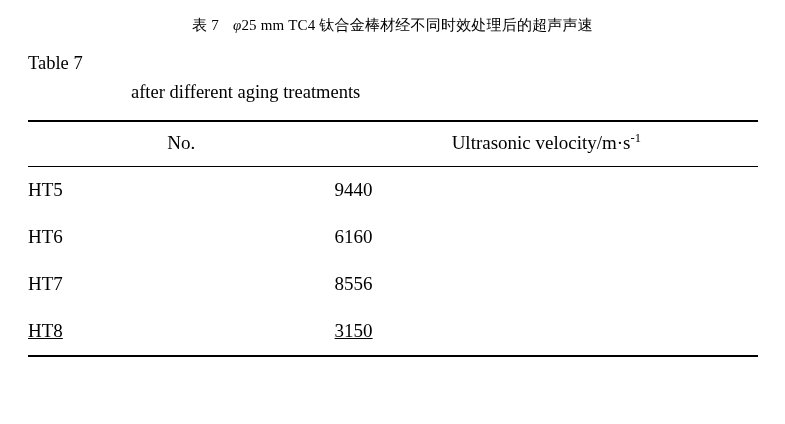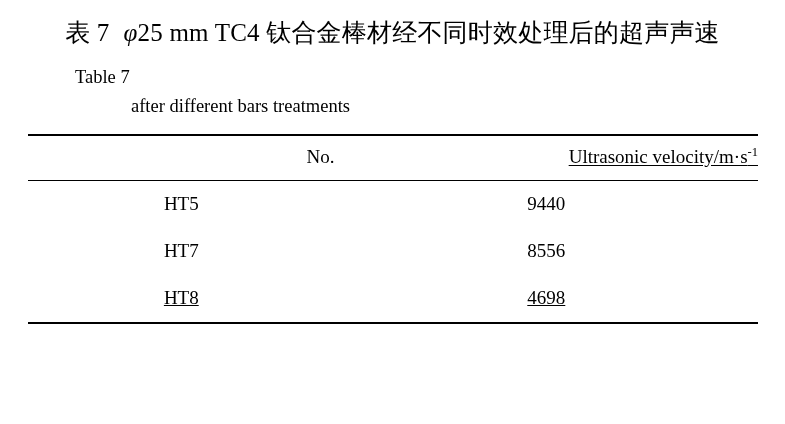--- a/index.html
+++ b/index.html
@@ -17,105 +17,108 @@
   .page {
     position: relative;
     width: 785px;
     height: 424px;
     box-sizing: border-box;
     padding: 10px 28px 0 28px;
   }
 
   
   .caption-cn {
-    font-size: 25px;
+    font-size: 15px;
     text-align: center;
     letter-spacing: 0.2px;
     margin: 6px 0 0 0;
     white-space: nowrap;
   }
   .caption-cn .lbl { margin-right: 14px; }
   .phi { font-family: "Liberation Serif", serif; font-style: italic; }
 
   .caption-en {
     font-size: 18.5px;
     margin: 14px 0 0 0;
     line-height: 1.55;
   }
   .caption-en .line1 {
     display: flex;
     justify-content: space-between;
     white-space: nowrap;
   }
-  .caption-en .line1 .lbl { margin-right: 12px; margin-left: 47px; }
+  .caption-en .line1 .lbl { margin-right: 12px; }
   .caption-en .line2 {
     margin-left: 103px;
   }
 
   
   table.tbl {
     width: 730px;
     margin: 14px auto 0 auto;
     border-collapse: collapse;
     font-size: 19px;
   }
   table.tbl thead th {
     font-weight: normal;
     padding: 9px 0 11px 0;
     text-align: center;
   }
   table.tbl thead tr th {
     border-top: 2.2px solid #000;
     border-bottom: 1.2px solid #000;
-    text-align: right;
   }
   table.tbl tbody td {
     padding: 12px 0 13px 0;
-    text-align: center;
+    text-align: left;
   }
   table.tbl tbody tr:last-child td {
     border-bottom: 2.2px solid #000;
     text-decoration: underline;
   }
   .col-no { width: 42%; }
-  .col-val { width: 58%; text-decoration: underline; }
+  .col-val { width: 58%; }
   sup { font-size: 0.66em; vertical-align: super; }
 </style>
 </head>
 <body>
 
 <div class="page">
 
   <div class="caption-cn">
     <span class="lbl">表 7</span><span class="phi">φ</span><span>25 mm TC4 钛合金棒材经不同时效处理后的超声声速</span>
   </div>
 
   <div class="caption-en">
     <div class="line1">
       <span class="lbl">Table 7</span>
     </div>
-    <div class="line2">after different bars treatments</div>
+    <div class="line2">after different aging treatments</div>
   </div>
 
   <table class="tbl">
     <thead>
       <tr>
         <th class="col-no">No.</th>
         <th class="col-val"><span>Ultrasonic velocity/m·s</span><sup>-1</sup></th>
       </tr>
     </thead>
     <tbody>
       <tr>
         <td>HT5</td>
         <td>9440</td>
       </tr>
       <tr>
+        <td>HT6</td>
+        <td>6160</td>
+      </tr>
+      <tr>
         <td>HT7</td>
         <td>8556</td>
       </tr>
       <tr>
         <td>HT8</td>
-        <td>4698</td>
+        <td>3150</td>
       </tr>
     </tbody>
   </table>
 
 </div>
 
 </body></html>

